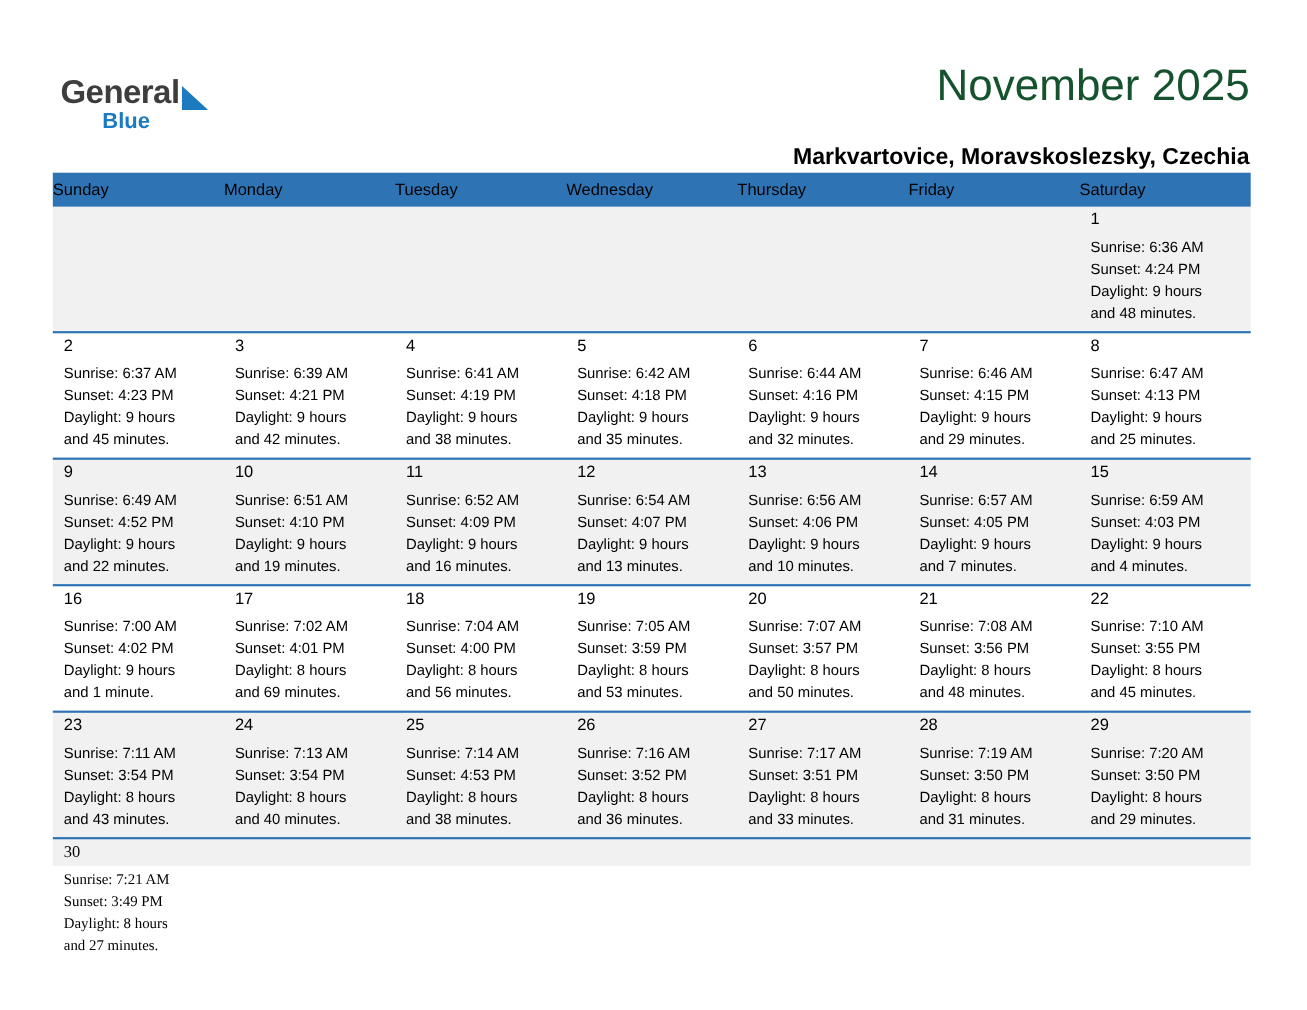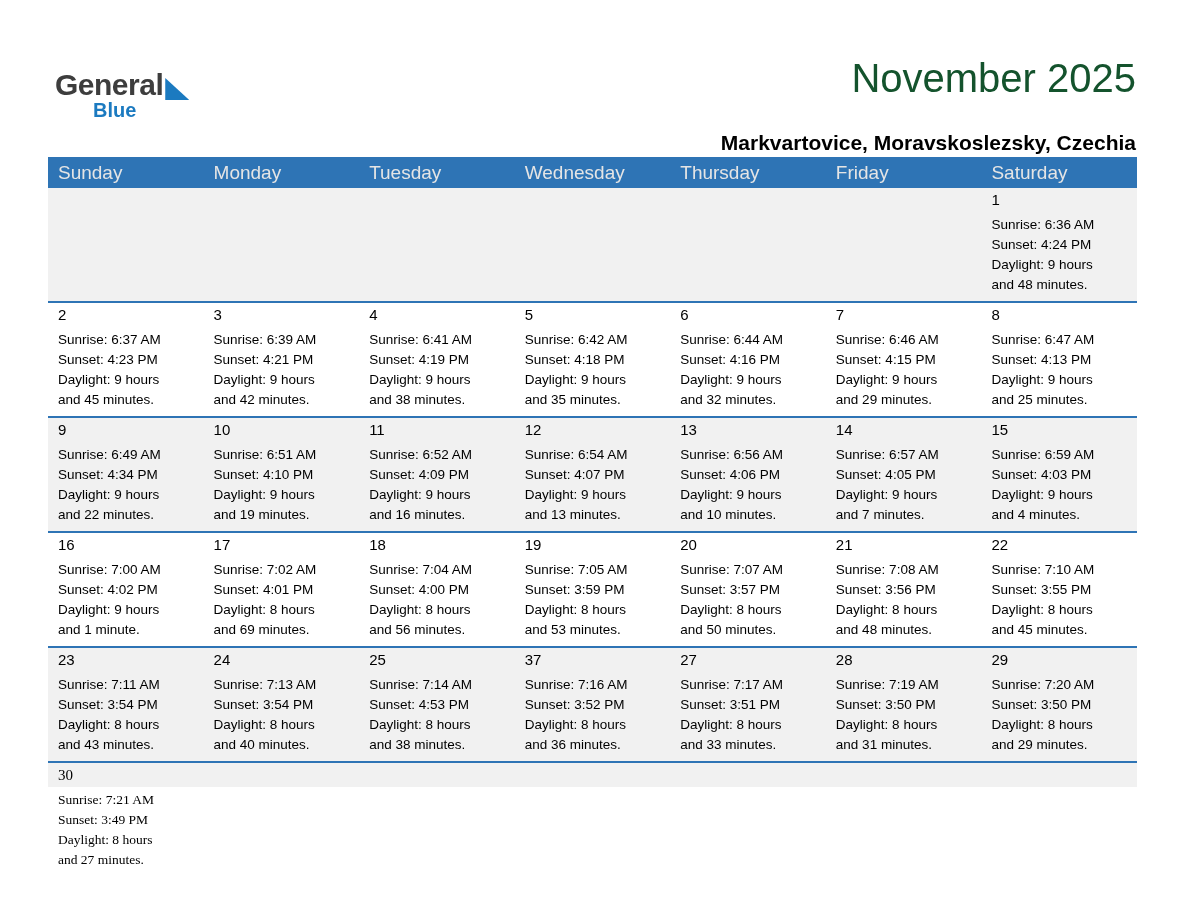--- a/index.html
+++ b/index.html
@@ -38,21 +38,21 @@
     font-size: 21px; font-weight: bold; color: #000; margin-top: 14px;
   }
 
   
   .calendar { position: absolute; left: 48px; top: 157px; width: 1089px; }
   .weekday-row {
     display: grid; grid-template-columns: repeat(7, 1fr);
     background: var(--accent, #2e74b5); height: 31px; align-items: center;
   }
   .weekday-row span {
-    color: #e5e5e5; font-size: 19px; padding-left: 10px;
+    color: #000000; font-size: 15px; 
     white-space: nowrap; overflow: hidden;
   }
   .week {
     display: grid; grid-template-columns: repeat(7, 1fr);
     min-height: 107px; background: #ffffff;
   }
   .weeks .week + .week { border-top: 2px solid var(--accent, #2e74b5); }
   .week.full { background: var(--shade, #f1f1f1); }
   .week.strip {
     background: linear-gradient(to bottom,
@@ -154,21 +154,21 @@
             <div class="line">Sunrise: 6:47 AM</div>
             <div class="line">Sunset: 4:13 PM</div>
             <div class="line">Daylight: 9 hours</div>
             <div class="line">and 25 minutes.</div>
           </div>
         </div>
         <div class="week full">
           <div class="cell">
             <div class="num">9</div>
             <div class="line">Sunrise: 6:49 AM</div>
-            <div class="line">Sunset: 4:34 PM</div>
+            <div class="line">Sunset: 4:52 PM</div>
             <div class="line">Daylight: 9 hours</div>
             <div class="line">and 22 minutes.</div>
           </div>
           <div class="cell">
             <div class="num">10</div>
             <div class="line">Sunrise: 6:51 AM</div>
             <div class="line">Sunset: 4:10 PM</div>
             <div class="line">Daylight: 9 hours</div>
             <div class="line">and 19 minutes.</div>
           </div>
@@ -275,21 +275,21 @@
             <div class="line">and 40 minutes.</div>
           </div>
           <div class="cell">
             <div class="num">25</div>
             <div class="line">Sunrise: 7:14 AM</div>
             <div class="line">Sunset: 4:53 PM</div>
             <div class="line">Daylight: 8 hours</div>
             <div class="line">and 38 minutes.</div>
           </div>
           <div class="cell">
-            <div class="num">37</div>
+            <div class="num">26</div>
             <div class="line">Sunrise: 7:16 AM</div>
             <div class="line">Sunset: 3:52 PM</div>
             <div class="line">Daylight: 8 hours</div>
             <div class="line">and 36 minutes.</div>
           </div>
           <div class="cell">
             <div class="num">27</div>
             <div class="line">Sunrise: 7:17 AM</div>
             <div class="line">Sunset: 3:51 PM</div>
             <div class="line">Daylight: 8 hours</div>

